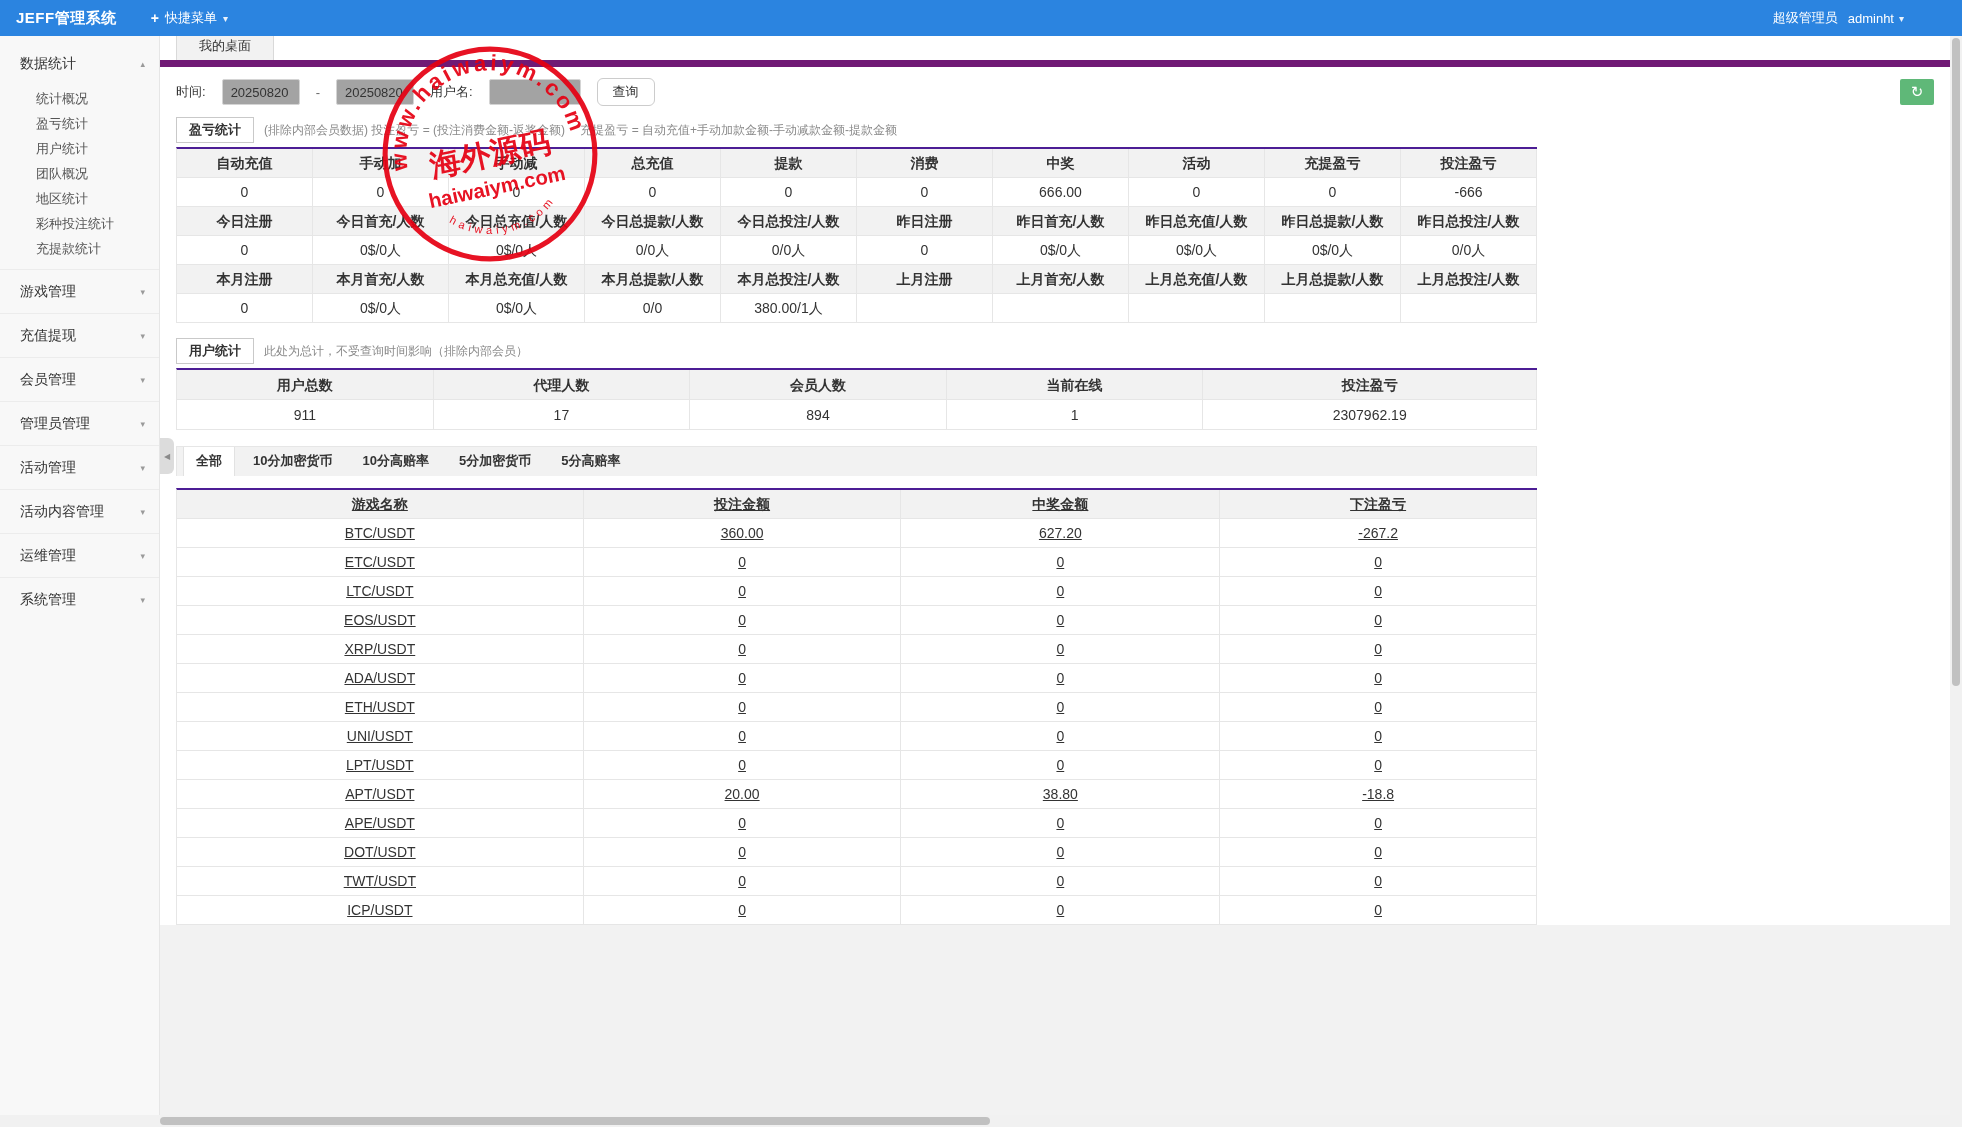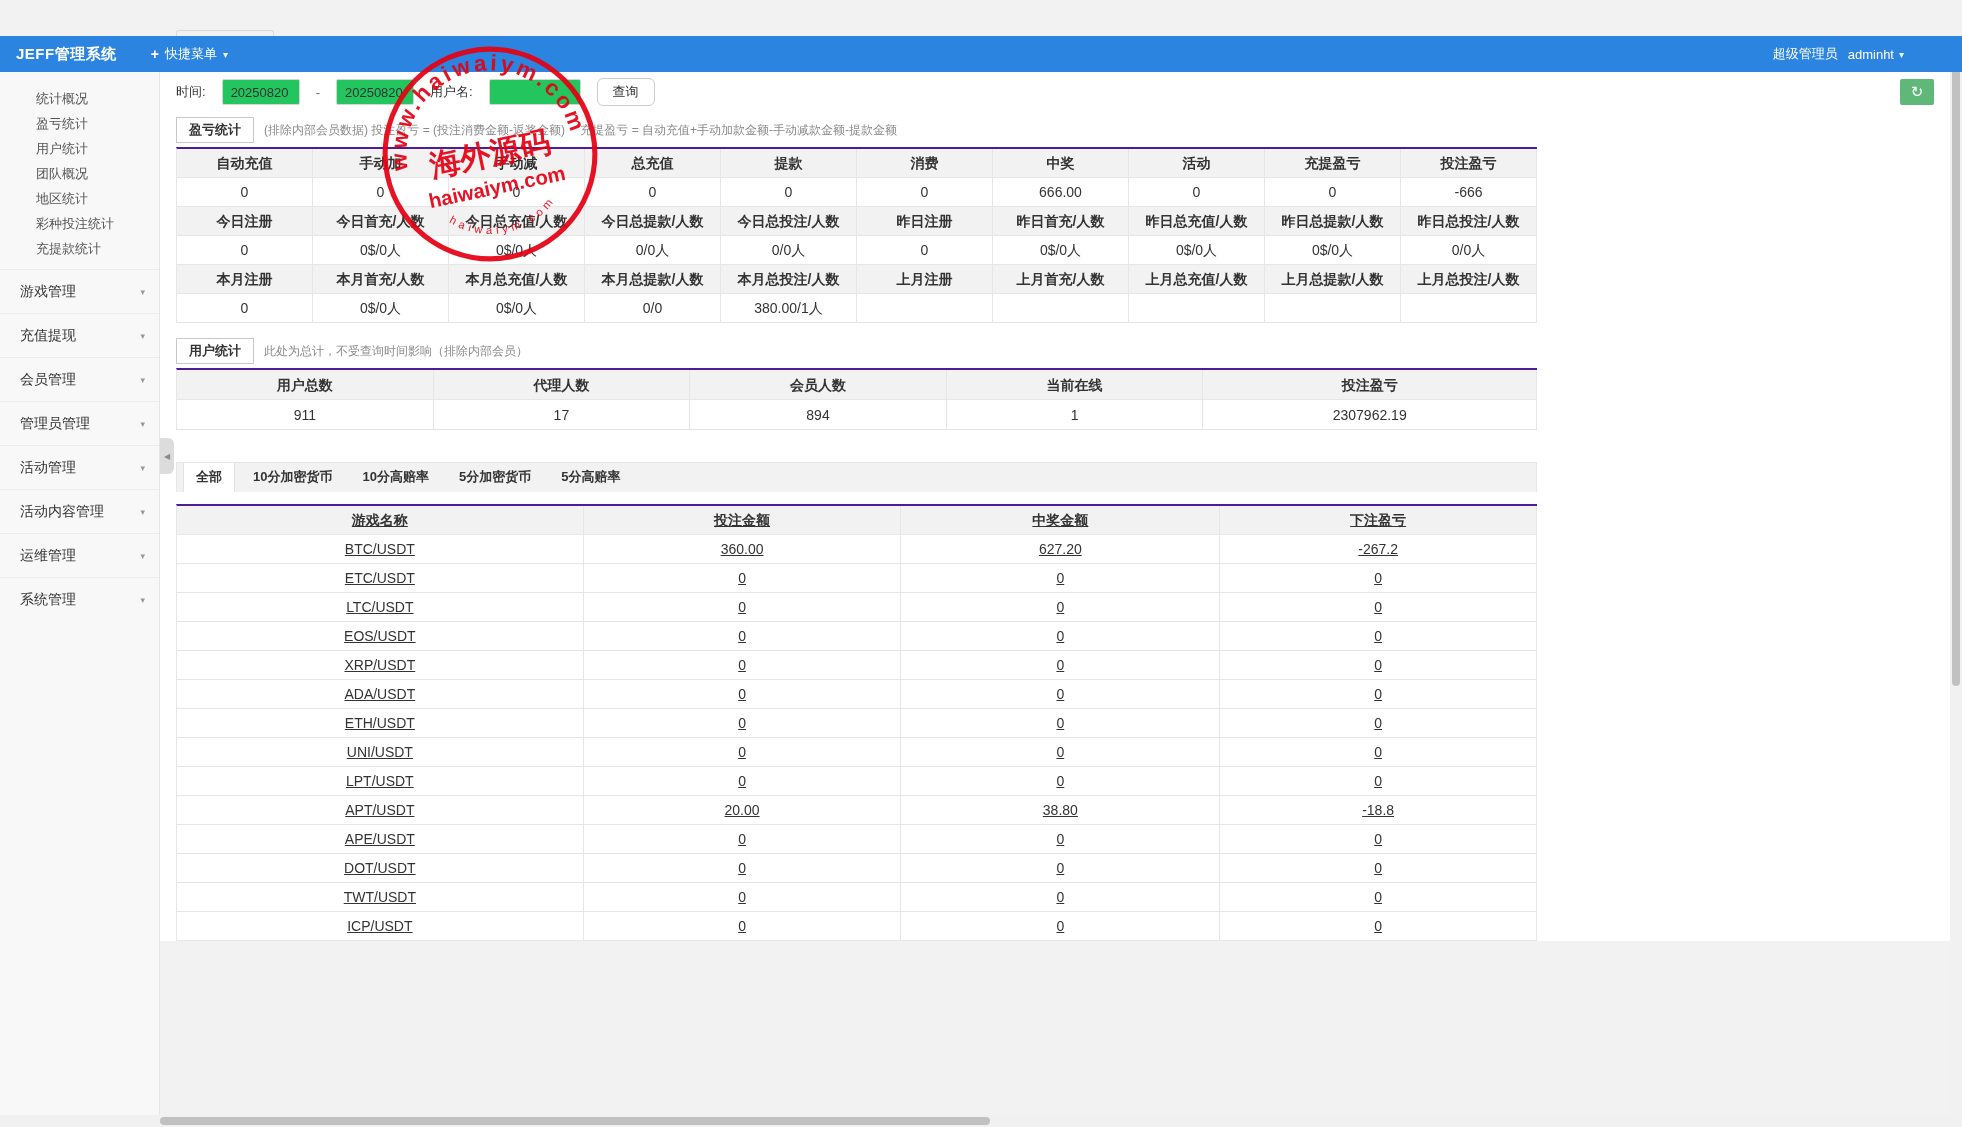--- a/index.html
+++ b/index.html
@@ -8,21 +8,21 @@
     position: relative;
     overflow: hidden;
     background: #f2f2f2;
     font-family: "Liberation Sans", "DejaVu Sans", sans-serif;
     color: #333;
   }
 
   
   .topbar {
     position: absolute; top:0; left:0; width:100%; height:36px;
-    background:#2b84e0; color:#fff; display:flex; align-items:center; z-index:30;margin-top:36px;
+    background:#2b84e0; color:#fff; display:flex; align-items:center; z-index:30;
   }
   .tb-title { padding-left:16px; font-size:15px; font-weight:bold; letter-spacing:.5px; }
   .tb-quick { margin-left:34px; display:flex; align-items:center; gap:6px; font-size:13px; cursor:pointer; }
   .tb-plus { font-size:14px; font-weight:bold; }
   .tb-caret { font-size:10px; opacity:.9; }
   .tb-right { margin-left:auto; display:flex; align-items:center; gap:10px; padding-right:58px; font-size:13px; }
   .tb-user { display:flex; align-items:center; gap:5px; cursor:pointer; }
 
   
   .sidebar {
@@ -53,21 +53,21 @@
     font-size:13px; color:#333; cursor:pointer;
   }
   .content { background:#fff; padding:0 16px; }
 
   
   .filter-bar { position:relative; display:flex; align-items:center; gap:16px; padding-top:10px; height:40px; }
   .f-label { font-size:13px; color:#333; }
   .f-sep { font-size:13px; color:#666; }
   .inp {
     height:26px; border:1px solid #d4d4d4; border-radius:2px; padding:0 8px;
-    font-size:13px; color:#333; font-family:inherit; background:#22c55e;
+    font-size:13px; color:#333; font-family:inherit; background:#a3a3a3;
   }
   .inp.date { width:78px; }
   .inp.user { width:92px; }
   .btn-query {
     height:28px; padding:0 15px; border:1px solid #ccc; background:#fff; border-radius:6px;
     font-size:13px; color:#333; font-family:inherit; cursor:pointer;
   }
   .btn-refresh {
     position:absolute; right:0; top:12px; width:34px; height:26px;
     background:#5FB878; color:#fff; border:none; border-radius:2px;
@@ -91,21 +91,21 @@
   .cell {
     height:29px; line-height:29px; text-align:center; font-size:14px; color:#333;
     border-right:1px solid #e6e6e6; border-bottom:1px solid #e6e6e6;
     background:#fff; overflow:hidden; white-space:nowrap;
   }
   .cell.th { background:#f2f2f2; font-weight:bold; }
   .cols5 .cell { height:30px; line-height:30px; }
 
   
   .game-tabs {
-    margin-top:32px; width:1361px; height:30px; background:#f2f2f2;
+    margin-top:16px; width:1361px; height:30px; background:#f2f2f2;
     border:1px solid #e6e6e6; border-bottom:none;
     display:flex; align-items:stretch; padding-left:6px; gap:6px;
   }
   .game-tab { line-height:28px; padding:0 12px; font-size:13px; font-weight:bold; color:#333; cursor:pointer; }
   .game-tab.active { background:#fff; border-left:1px solid #e2e2e2; border-right:1px solid #e2e2e2; }
   .game-grid { margin-top:12px;text-decoration:underline; }
 
   
   .vscroll { position:absolute; top:36px; right:0; width:12px; bottom:0; background:#f1f1f1; z-index:28; }
   .vscroll .thumb { position:absolute; top:2px; left:2px; width:8px; height:648px; background:#c1c1c1; border-radius:4px; }

